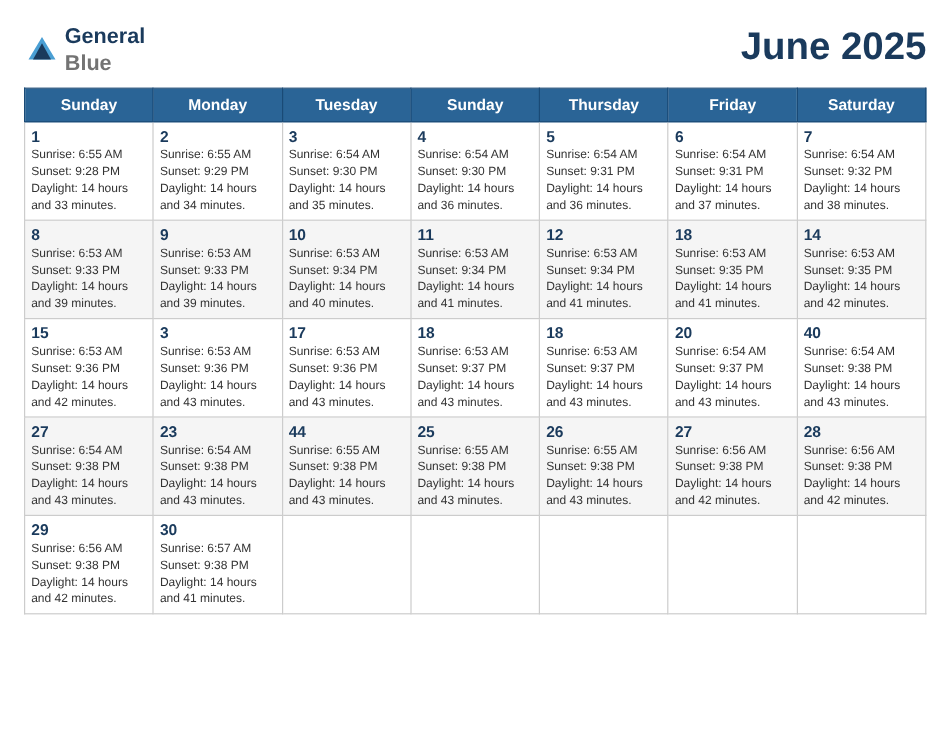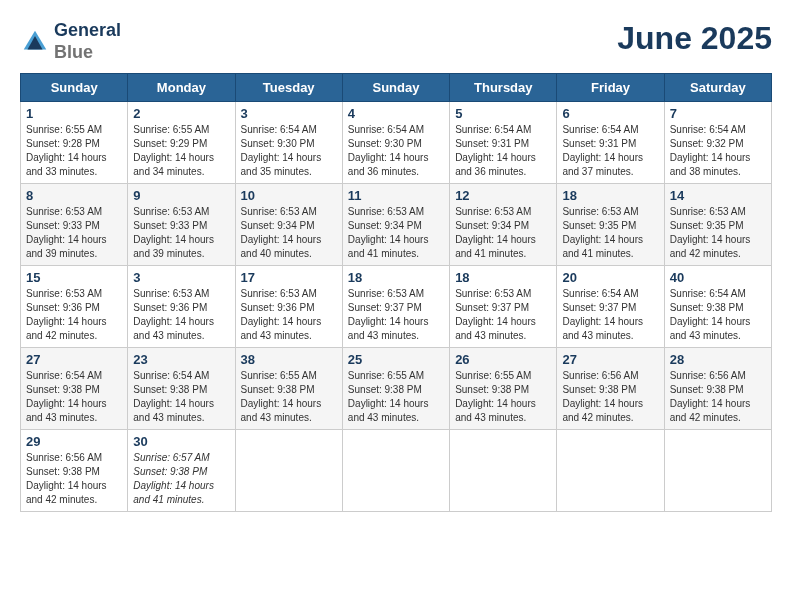--- a/index.html
+++ b/index.html
@@ -261,21 +261,21 @@
 Sunset: 9:38 PM
 Daylight: 14 hours and 43 minutes.</div>
         </td>
         <td>
           <span class="day-number">23</span>
           <div class="day-info" style="white-space: pre-line;">Sunrise: 6:54 AM
 Sunset: 9:38 PM
 Daylight: 14 hours and 43 minutes.</div>
         </td>
         <td>
-          <span class="day-number">38</span>
+          <span class="day-number">44</span>
           <div class="day-info" style="white-space: pre-line;">Sunrise: 6:55 AM
 Sunset: 9:38 PM
 Daylight: 14 hours and 43 minutes.</div>
         </td>
         <td>
           <span class="day-number">25</span>
           <div class="day-info" style="white-space: pre-line;">Sunrise: 6:55 AM
 Sunset: 9:38 PM
 Daylight: 14 hours and 43 minutes.</div>
         </td>
@@ -300,21 +300,21 @@
       </tr>
       <tr>
         <td>
           <span class="day-number">29</span>
           <div class="day-info" style="white-space: pre-line;">Sunrise: 6:56 AM
 Sunset: 9:38 PM
 Daylight: 14 hours and 42 minutes.</div>
         </td>
         <td>
           <span class="day-number">30</span>
-          <div class="day-info" style="white-space: pre-line; font-style: italic;">Sunrise: 6:57 AM
+          <div class="day-info" style="white-space: pre-line;">Sunrise: 6:57 AM
 Sunset: 9:38 PM
 Daylight: 14 hours and 41 minutes.</div>
         </td>
         <td class="empty-cell"></td>
         <td class="empty-cell"></td>
         <td class="empty-cell"></td>
         <td class="empty-cell"></td>
         <td class="empty-cell"></td>
       </tr>
     </tbody>

